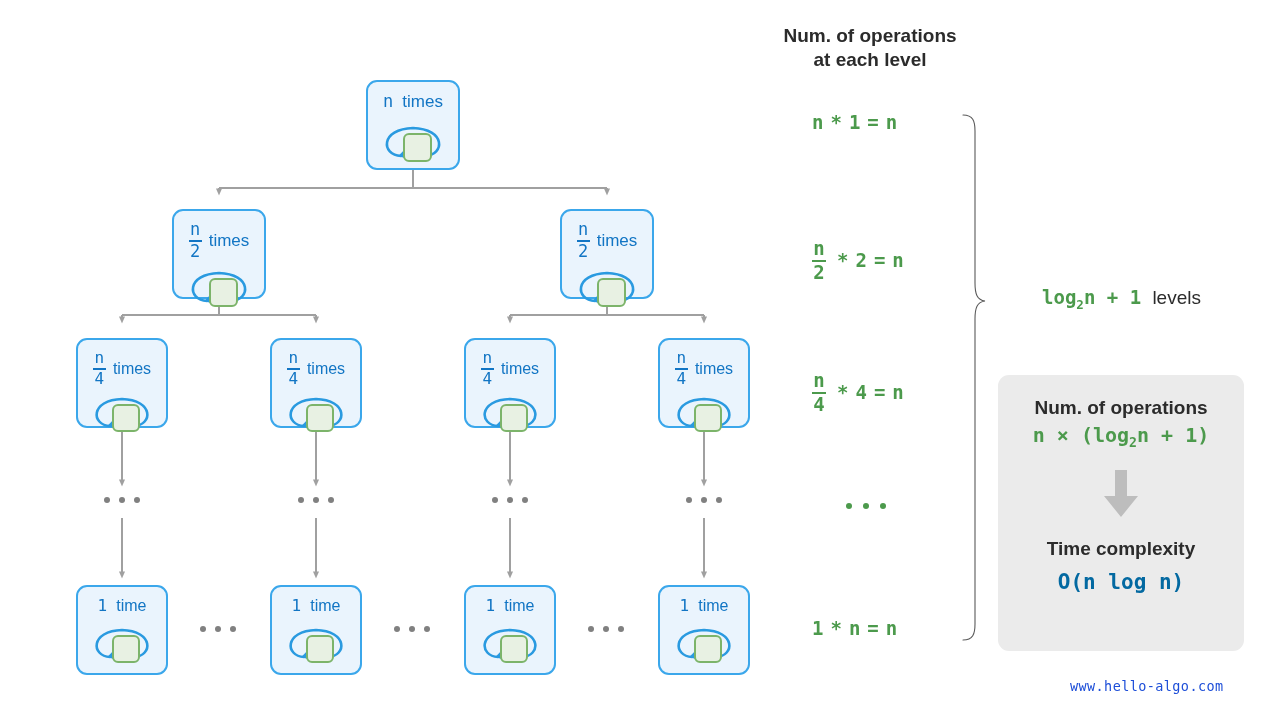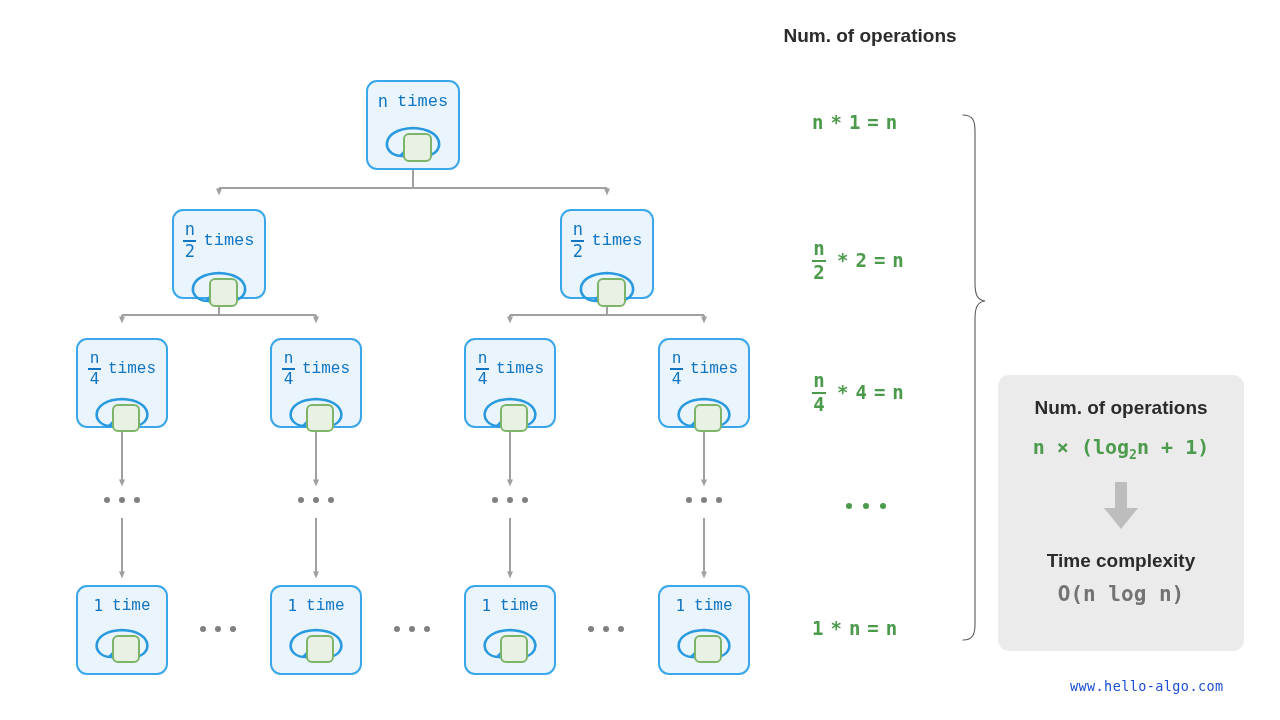--- a/index.html
+++ b/index.html
@@ -58,21 +58,21 @@
   .frac .bar {
     display: block;
     width: 100%;
     min-width: 13px;
     height: 2.2px;
     background: #1275c4;
     margin: 1.5px 0;
   }
   .frac .den { display: block; }
   .times-word {
-    font-family: Liberation Mono, monospace;
+    font-family: Liberation Sans, sans-serif;
     margin-left: 7px;
   }
 
   .loop {
     position: relative;
   }
   .loop svg { display: block; overflow: visible; }
   .inner-square {
     position: absolute;
     background: #e8f1e3;
@@ -155,21 +155,21 @@
     font-family: "Liberation Sans", sans-serif;
   }
   .sum-formula {
     font-family: "DejaVu Sans Mono", monospace;
     color: #4c9a4c;
     font-weight: bold;
     font-size: 20px;
   }
   .sum-complexity {
     font-family: "DejaVu Sans Mono", monospace;
-    color: #737373;
+    color: #0369a1;
     font-weight: bold;
     font-size: 21px;
   }
   .down-arrow { display: block; }
 
   .watermark {
     position: absolute;
     font-family: "DejaVu Sans Mono", monospace;
     font-size: 13.5px;
     color: #1d4ed8;
@@ -437,20 +437,21 @@
       <i></i>
   </div>
   <div class="dots" style="left:588px; top:626px;">
     <i></i>
       <i></i>
       <i></i>
   </div>
 
   <div class="col-header" style="left:757px; top:24px; width:226px;">
     <div>Num. of operations</div>
+    <div>at each level</div>
   </div>
 
   <div class="formula" style="left:812px; top:113px;">
     <span>n</span>
     <span class="op">*</span>
     <span>1</span>
     <span class="op">=</span>
     <span>n</span>
   </div>
 
@@ -486,25 +487,29 @@
 
   <div class="formula" style="left:812px; top:619px;">
     <span>1</span>
     <span class="op">*</span>
     <span>n</span>
     <span class="op">=</span>
     <span>n</span>
   </div>
 
   <div class="levels-note" style="left:1000px; top:284px; width:243px;">
+    <div>
+      <span class="mono-green"><span>log</span><sub>2</sub><span>n + 1</span></span>
+      <span style="margin-left:6px;">levels</span>
+    </div>
   </div>
 
   <div id="summary-box" style="left:998px; top:375px; width:246px; height:254px; padding-top:22px;">
     <div class="sum-title">Num. of operations</div>
-    <div class="sum-formula" style="margin-top:16px;"><span>n × (log</span><sub>2</sub><span>n + 1)</span></div>
+    <div class="sum-formula" style="margin-top:4px;"><span>n × (log</span><sub>2</sub><span>n + 1)</span></div>
     <div class="down-arrow" style="margin-top:20px;">
       <svg width="40" height="48" viewBox="0 0 40 48">
         <path d="M14,0 L26,0 L26,26 L37,26 L20,47 L3,26 L14,26 Z" fill="#bdbdbd"></path>
       </svg>
     </div>
     <div class="sum-title" style="margin-top:16px;">Time complexity</div>
     <div class="sum-complexity" style="margin-top:10px;">O(n log n)</div>
   </div>
 
   <div class="watermark" style="left:1070px; top:678px;">www.hello-algo.com</div>

